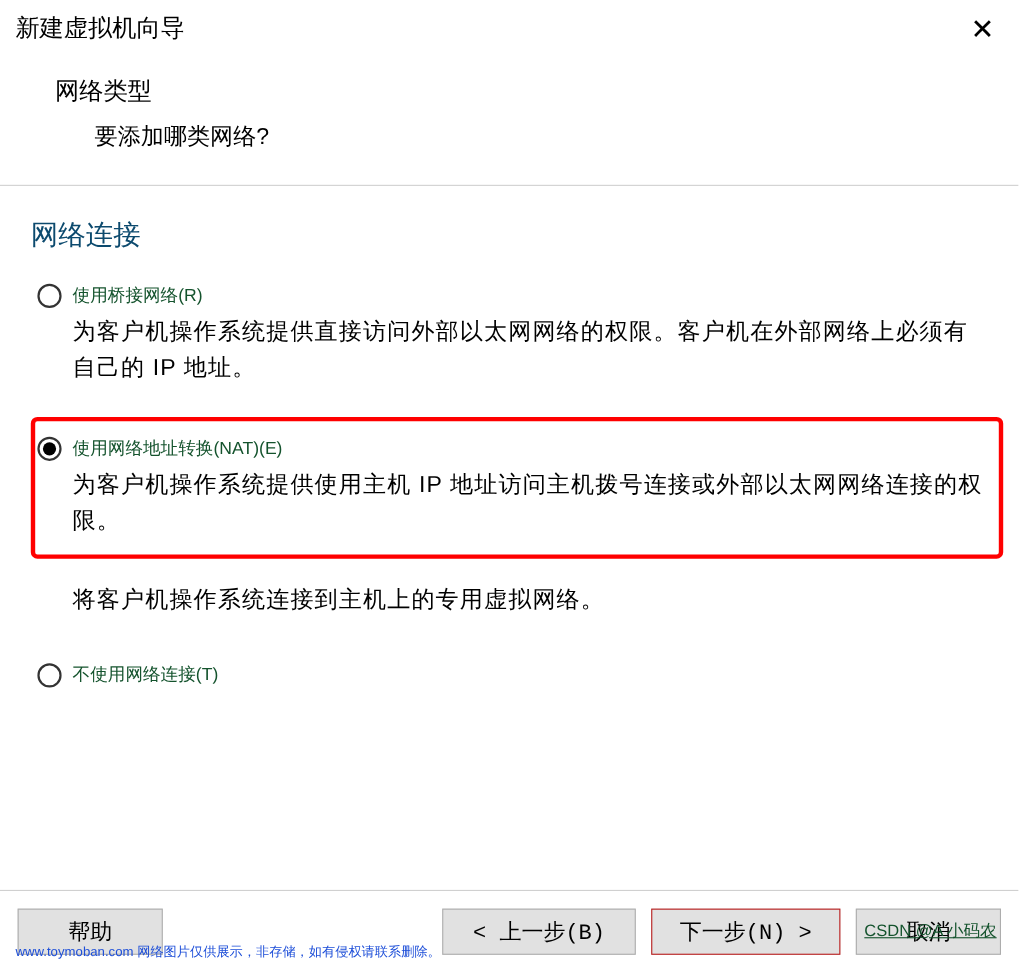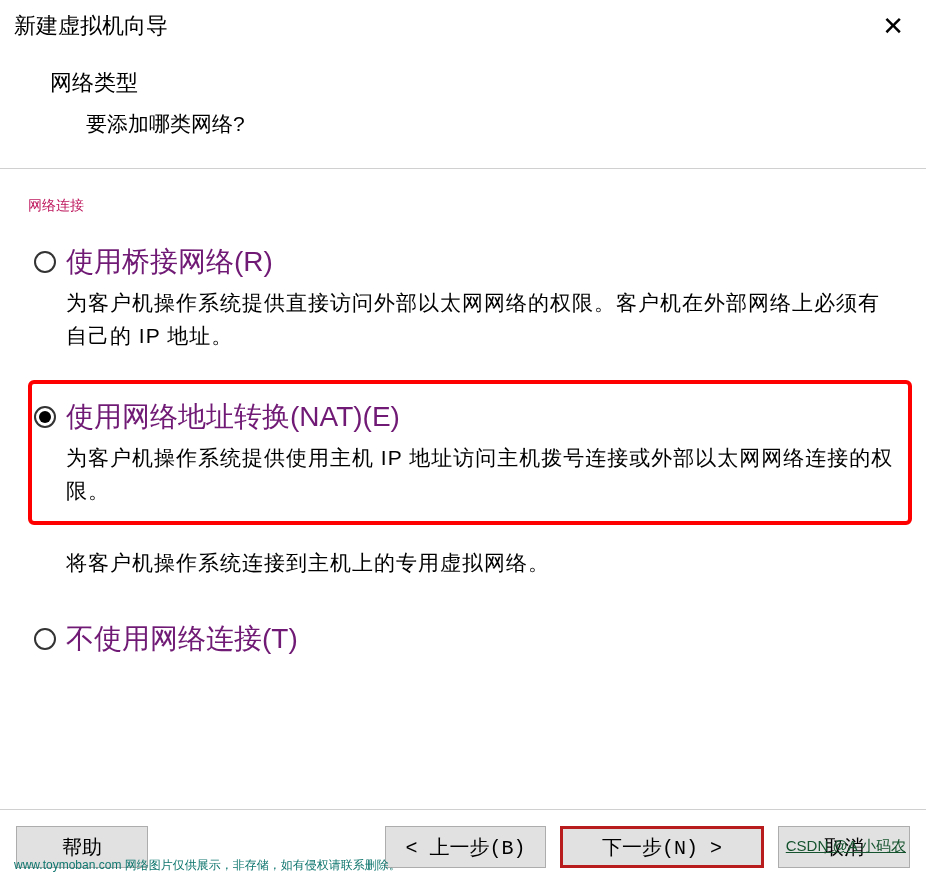--- a/index.html
+++ b/index.html
@@ -52,22 +52,22 @@
       background: #d0d0d0;
       width: 100%;
     }
     .content {
       padding: 28px 14px 0 28px;
     }
     .fieldset {
       position: relative;
     }
     .fieldset-label {
-      font-size: 14px;
-      color: #be185d;
+      font-size: 25px;
+      color: #0c4a6e;
       margin-bottom: 28px;
       display: block;
     }
     .radio-option {
       margin-bottom: 28px;
       padding-left: 6px;
       padding-right: 12px;
     }
     .radio-option.highlighted {
       border: 4px solid #ff0000;
@@ -95,22 +95,22 @@
     }
     .radio-circle.selected::after {
       content: "";
       width: 12px;
       height: 12px;
       background: #000;
       border-radius: 50%;
       display: block;
     }
     .radio-label {
-      font-size: 28px;
-      color: #701a75;
+      font-size: 16px;
+      color: #14532d;
     }
     .radio-desc {
       font-size: 21px;
       color: #000;
       margin-left: 32px;
       margin-top: 6px;
       line-height: 1.55;
       letter-spacing: 1px;
     }
     .button-bar {
@@ -134,38 +134,38 @@
       cursor: pointer;
       padding: 0 8px;
       display: flex;
       align-items: center;
       justify-content: center;
     }
     .btn.help {
       width: 132px;
     }
     .btn.back {
-      width: 161px;
+      width: 176px;
     }
     .btn.next {
-      width: 204px;
-      border: 3px solid #b91c1c;
+      width: 172px;
+      border: 1px solid #b91c1c;
     }
     .btn.cancel {
       width: 132px;
     }
     .spacer {
       flex: 1;
     }
     .watermark {
       position: absolute;
       bottom: 6px;
       left: 14px;
       font-size: 12px;
-      color: #0f766e;
+      color: #1d4ed8;
     }
     .watermark2 {
       position: absolute;
       bottom: 24px;
       right: 20px;
       font-size: 15px;
       color: #14532d;
       pointer-events: none;
       text-decoration: underline;
     }

